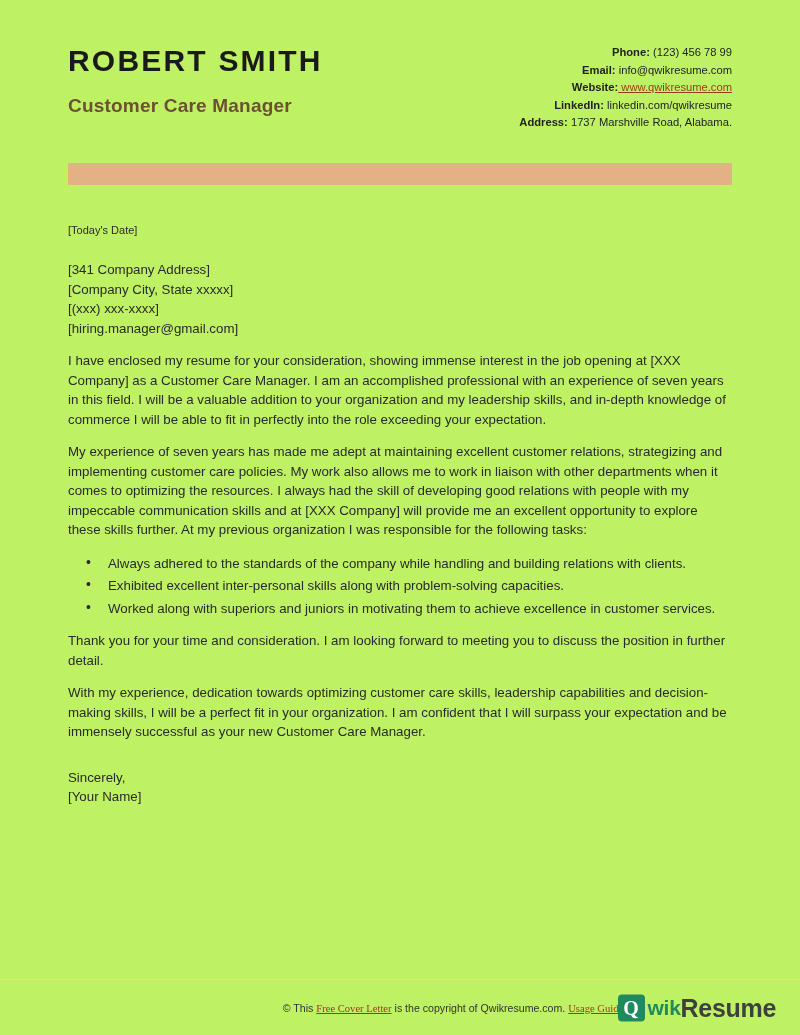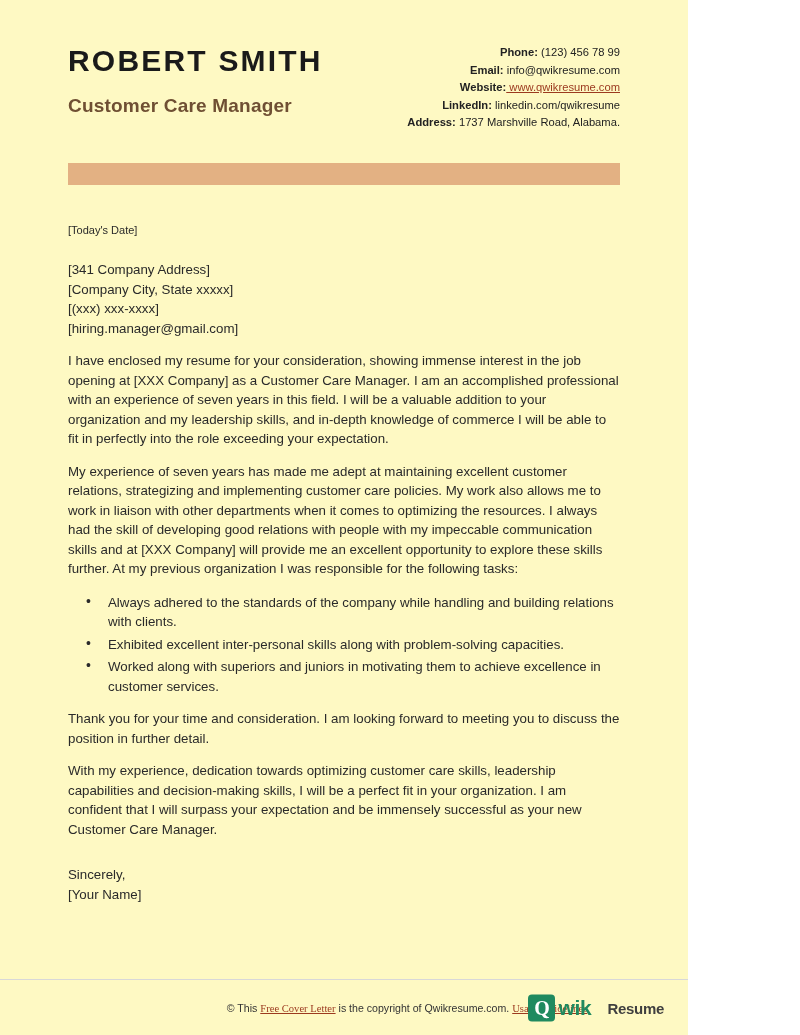--- a/index.html
+++ b/index.html
@@ -10,23 +10,23 @@
   body {
     width: 800px;
     height: 1035px;
     font-family: "Liberation Sans", sans-serif;
     color: #222222;
     position: relative;
     overflow: hidden;
   }
   .page {
     position: relative;
-    width: 688px;
+    width: 800px;
     height: 1035px;
-    background: #fef9c3;
+    background: #bef264;
     box-sizing: border-box;
   }
   
   .header {
     display: flex;
     justify-content: space-between;
     align-items: flex-start;
     padding: 38px 68px 0 68px;
     box-sizing: border-box;
   }
@@ -169,25 +169,25 @@
     margin-right: 3px;
     font-family: "Liberation Serif", serif;
   }
   .brand-wik {
     font-size: 21px;
     font-weight: bold;
     color: #1f8a5f;
     letter-spacing: -0.3px;
   }
   .brand-resume {
-    font-size: 15px;
+    font-size: 25px;
     font-weight: bold;
     color: #3f3f3f;
     letter-spacing: -0.3px;
-    margin-left: 16px;
+    margin-left: 0;
   }
 </style>
 </head>
 <body>
 
 <div class="page">
 
   <div class="header">
     <div class="name-block">
       <div class="cand-name">ROBERT SMITH</div>

